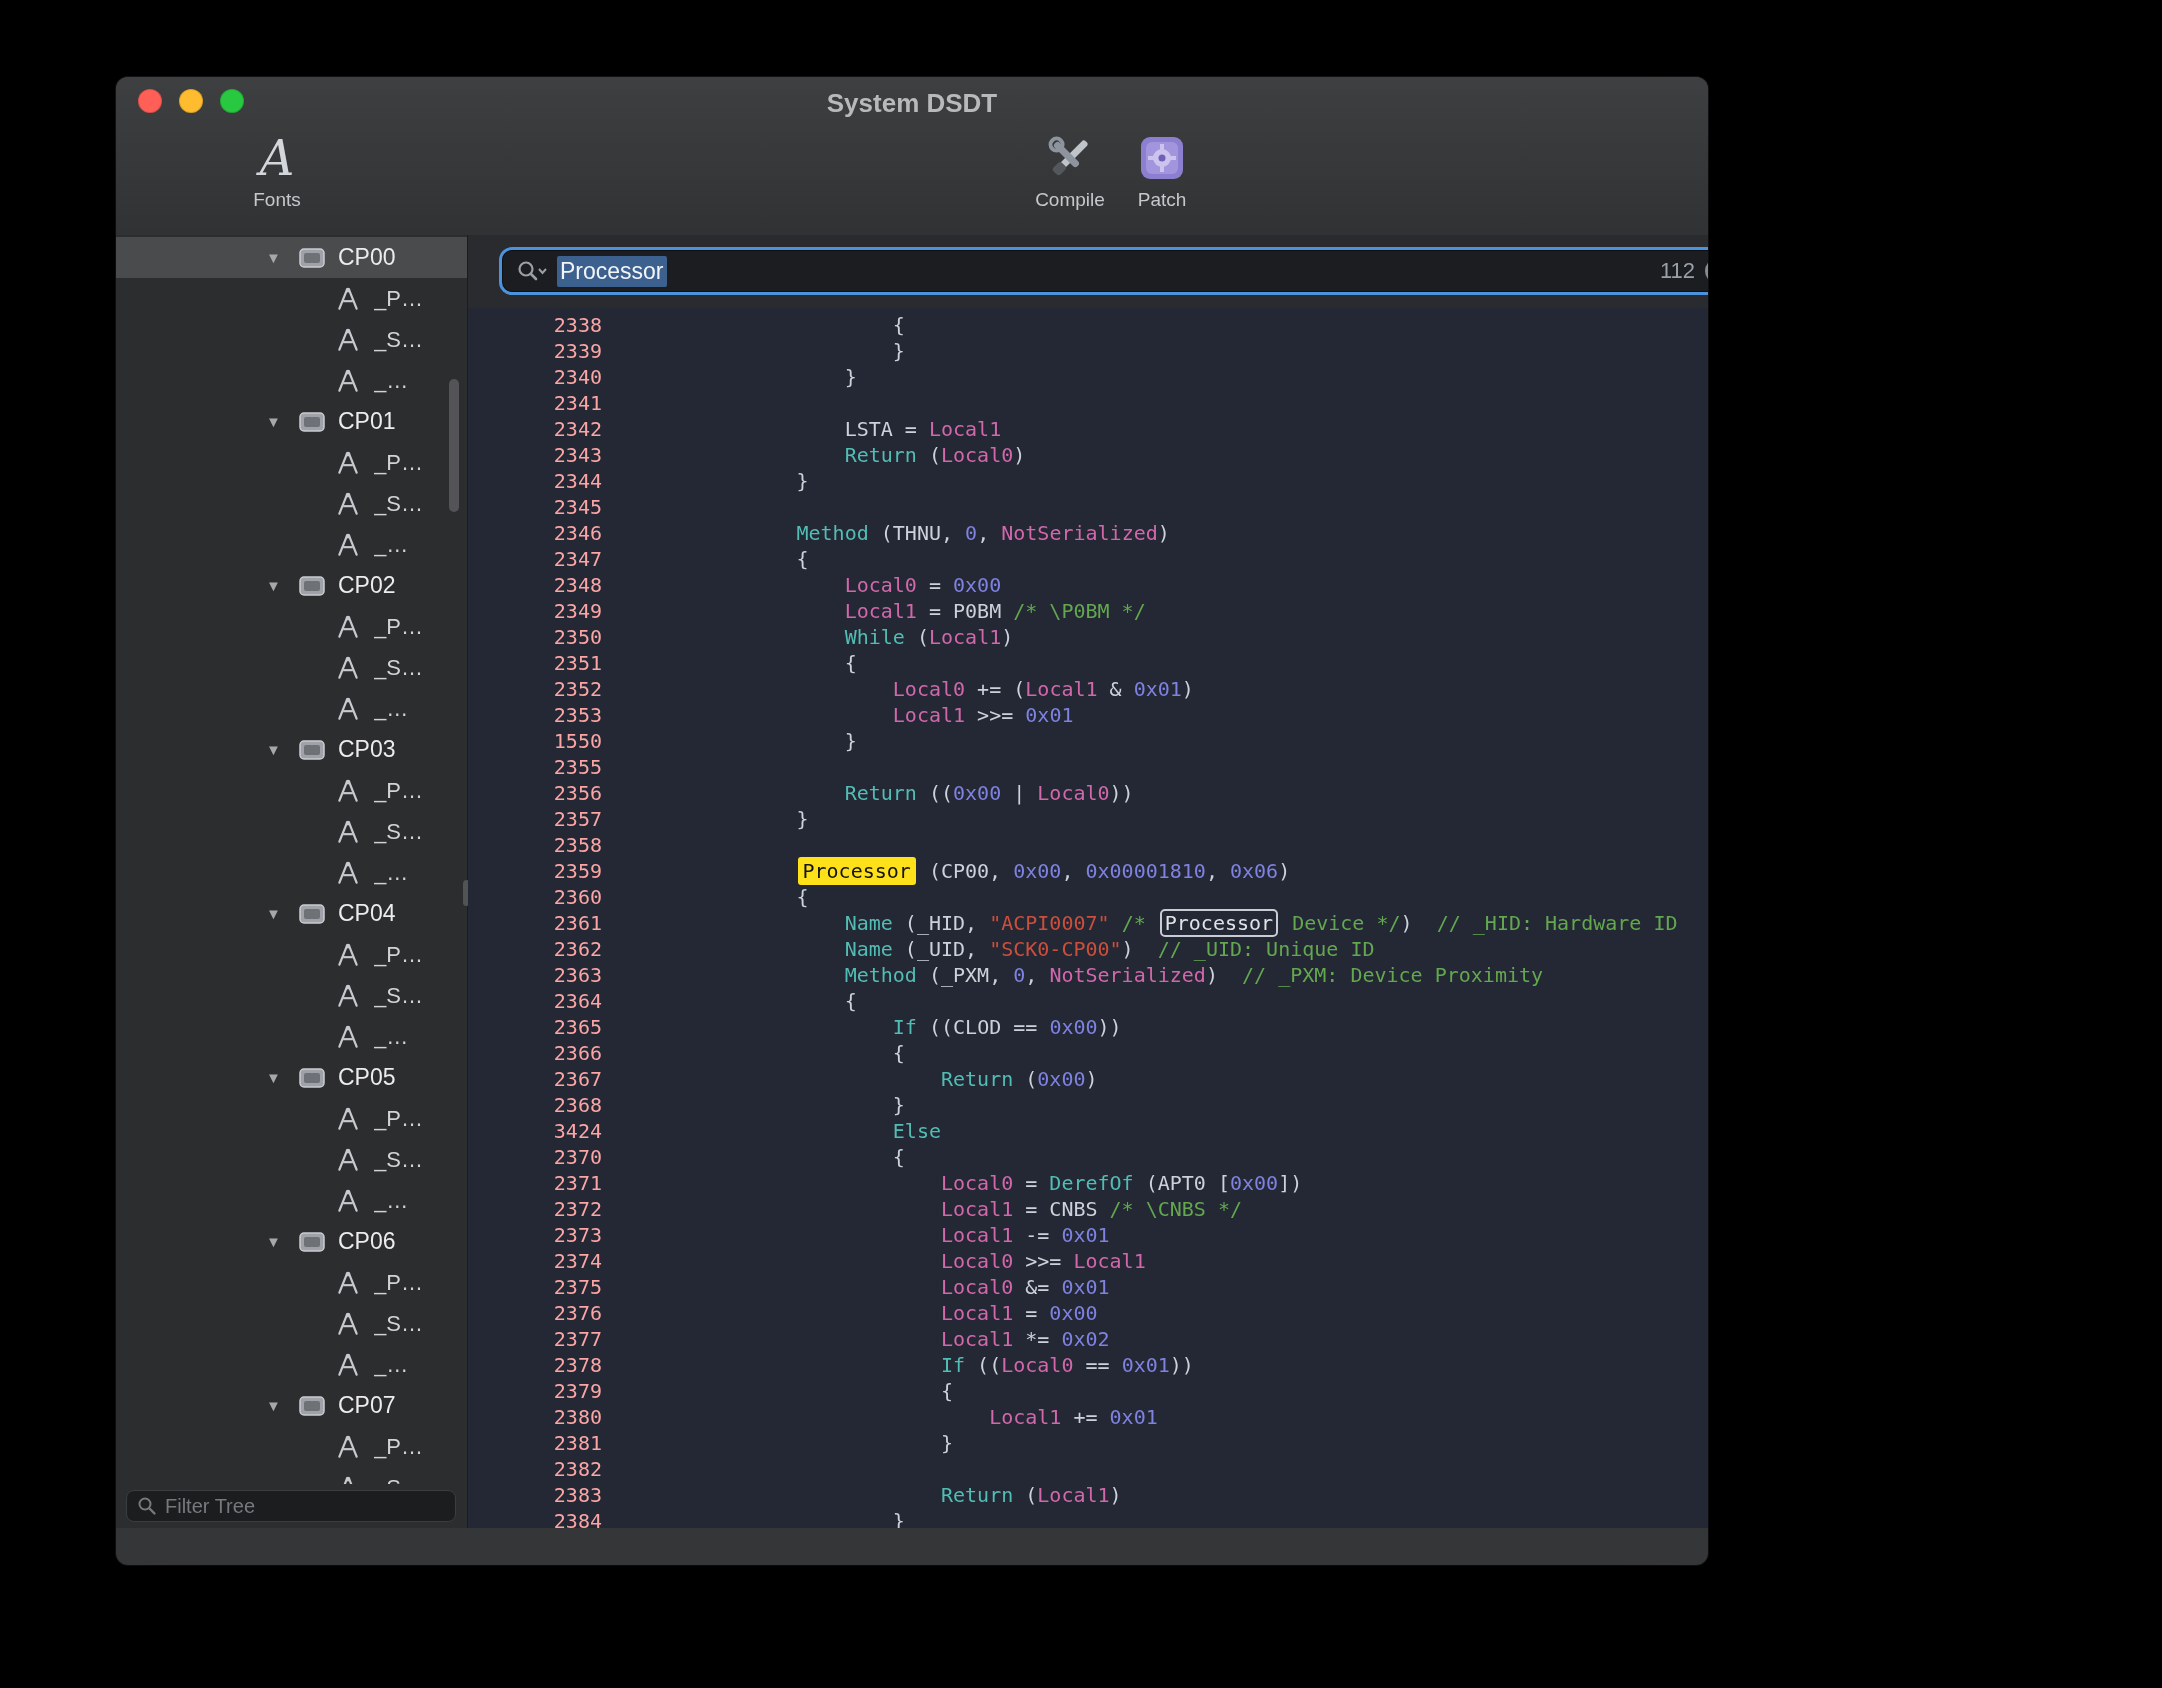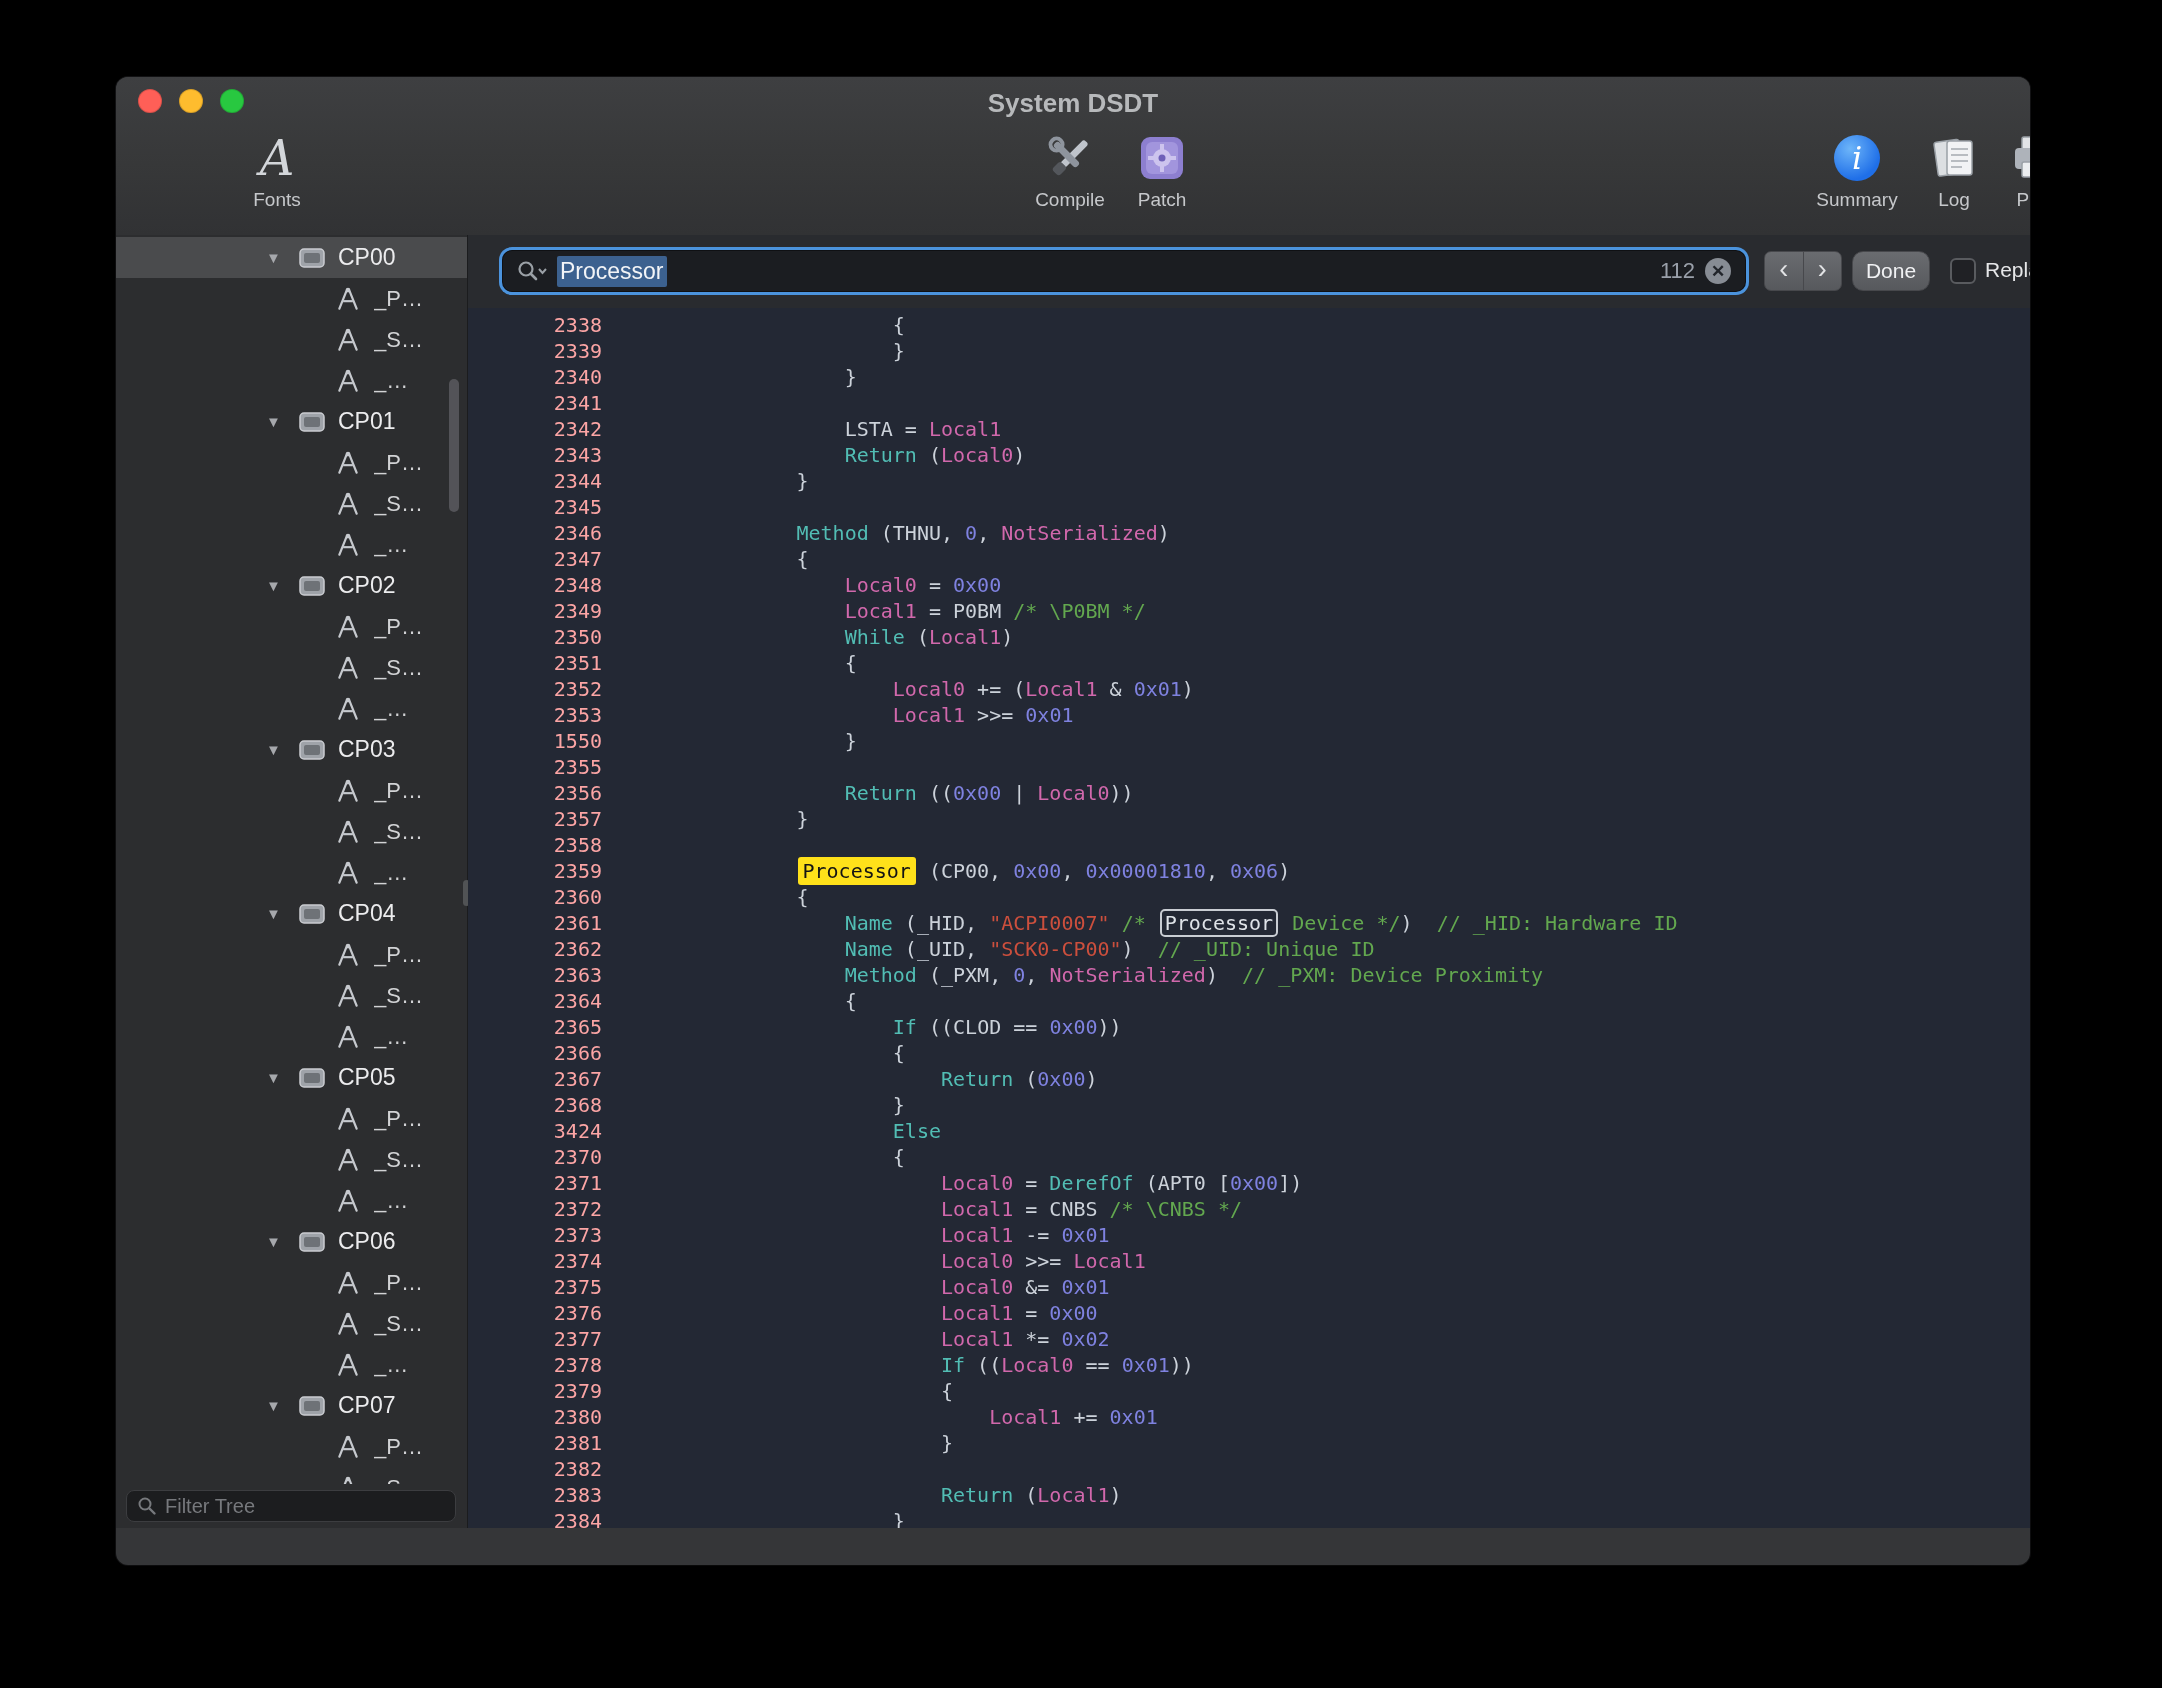--- a/index.html
+++ b/index.html
@@ -2,21 +2,21 @@
 <html><head>
 <meta charset="utf-8">
 <style>
   html,body{margin:0;padding:0;}
   body{
     width:2162px;height:1688px;background:#000;overflow:hidden;
     font-family:"Liberation Sans",sans-serif;
     -webkit-font-smoothing:antialiased;
   }
   .window{
-    position:absolute;left:116px;top:77px;width:1914px;height:1488px;
+    position:absolute;left:116px;top:77px;width:1592px;height:1488px;
     background:#353638;border-radius:12px;overflow:hidden;
     box-shadow:0 44px 120px rgba(0,0,0,.75),0 0 0 1px #151517;
   }
   
   .chrome{
     position:absolute;left:0;top:0;right:0;height:158px;
     background:linear-gradient(180deg,#3e3f41 0%,#373839 55%,#313234 100%);
     border-bottom:1px solid #1d1e20;
   }
   .titlebar{position:relative;height:48px;}

